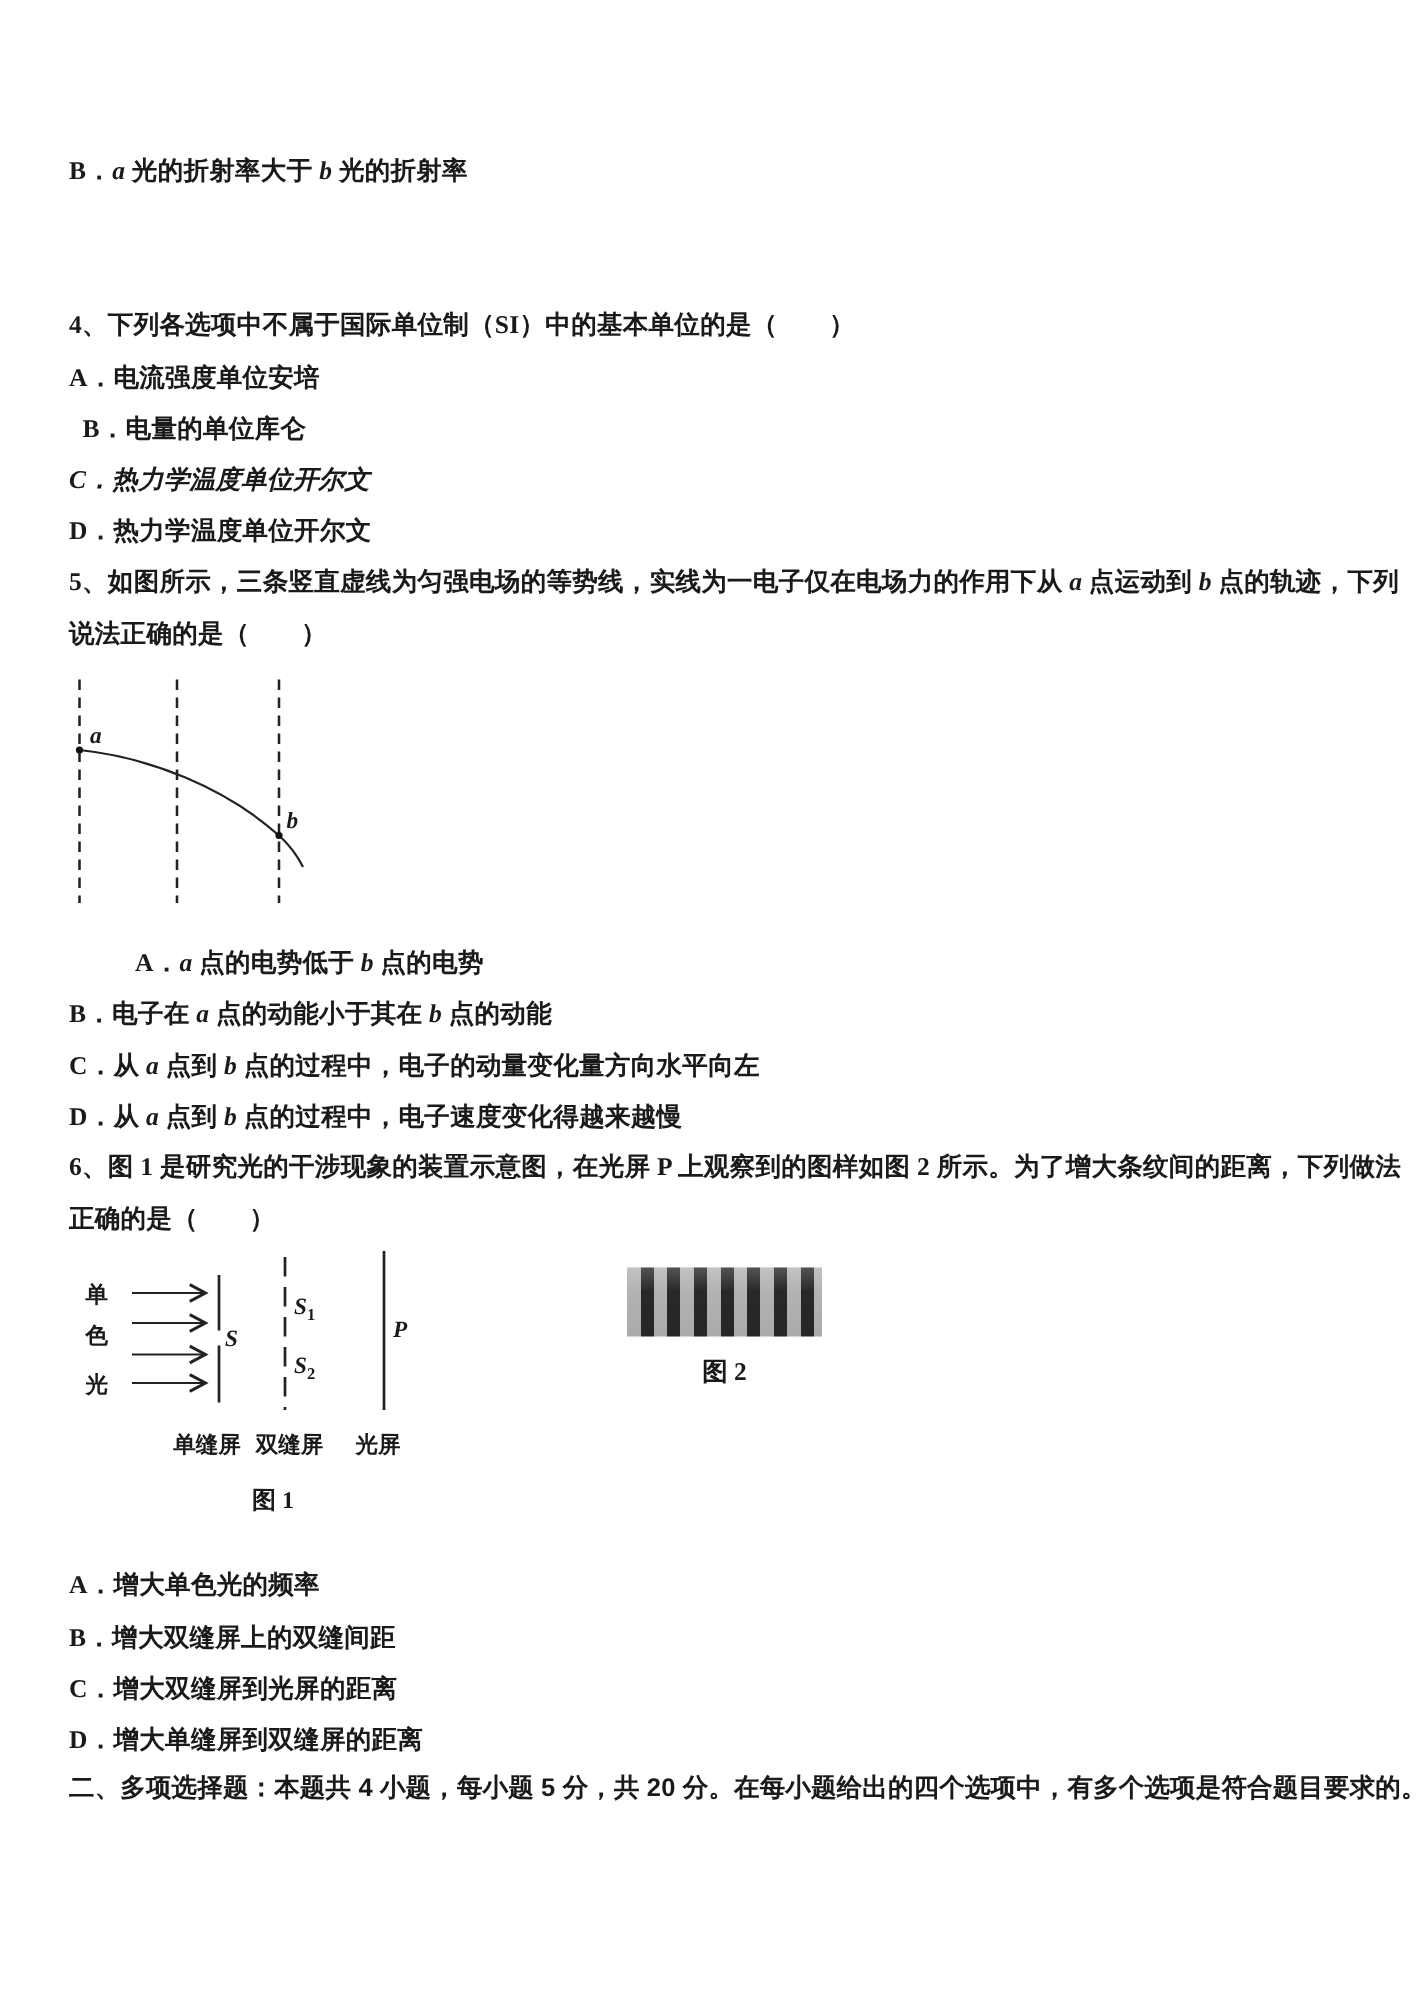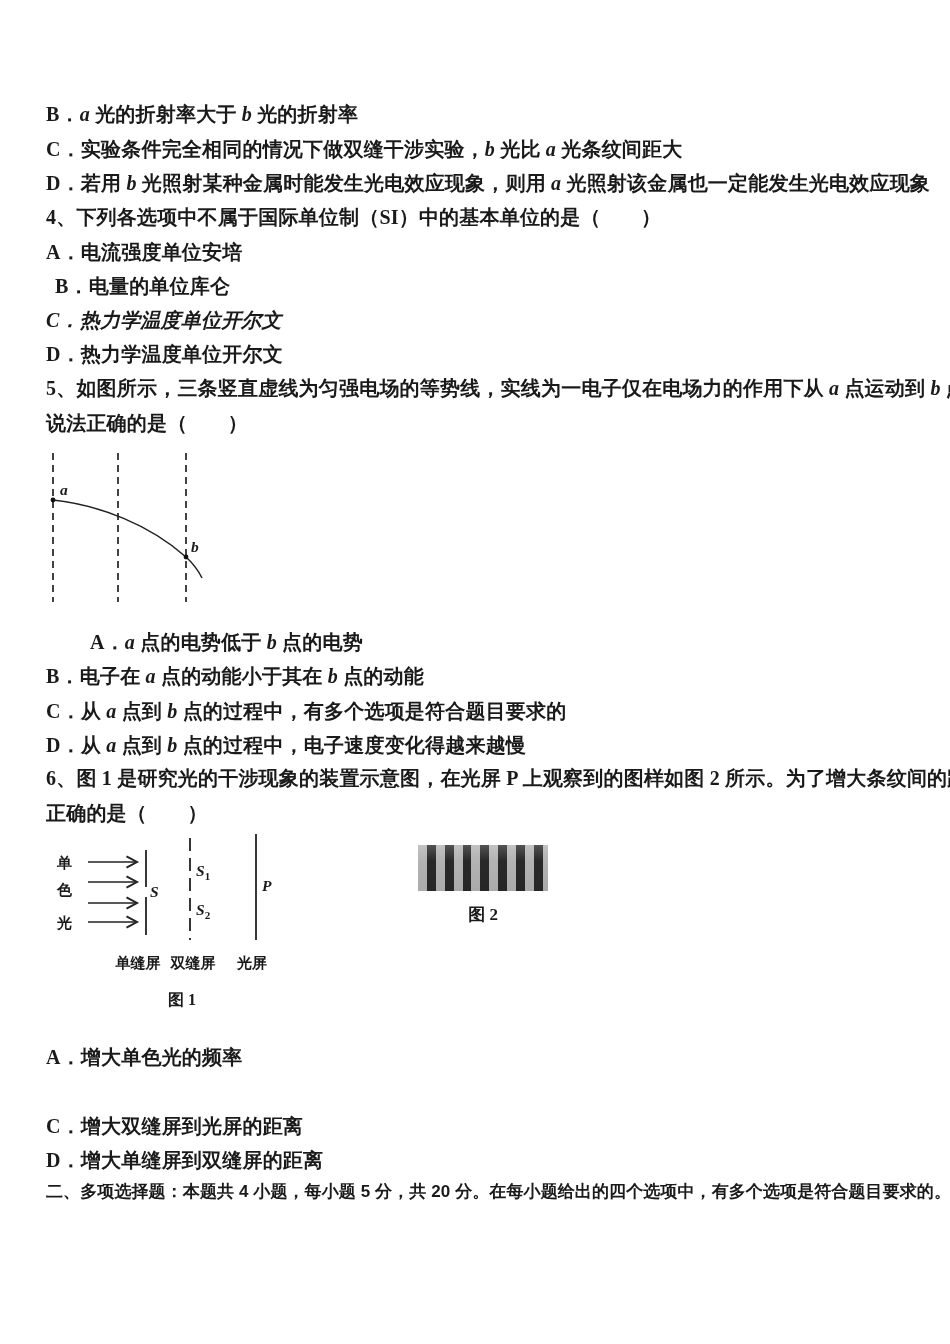--- a/index.html
+++ b/index.html
@@ -7,21 +7,21 @@
     width:950px;height:1344px;
     background:#ffffff;
     position:relative;
     font-family:"Liberation Serif","DejaVu Serif",serif;
     color:#1a1a1a;
     overflow:hidden;
   }
   #text-layer{position:absolute;inset:0;}
   .tline{
     position:absolute;
-    font-size:20px;
+    font-size:17px;
     line-height:24px;
     font-weight:600;
     white-space:nowrap;
     letter-spacing:0.2px;
   }
   .tline.sec{
     font-family:"Liberation Sans","DejaVu Sans",sans-serif;
     font-weight:700;
     font-size:17px;
     letter-spacing:0.1px;
@@ -38,36 +38,35 @@
   #fig2-caption{
     position:absolute;left:418px;top:903px;width:130px;
     text-align:center;font-size:17px;font-weight:600;
   }
 </style>
 </head>
 <body>
 
 <div id="text-layer">
     <div class="tline" style="left: 46px; top: 102px;"><span>B．</span><span class="it">a</span><span> 光的折射率大于 </span><span class="it">b</span><span> 光的折射率</span></div>
-    <div class="tline" style="left: 46px; top: 137px;"><span>C．实验条件完全相同的情况下做双缝干涉实验，</span><span class="it">b</span><span> 光比 </span><span class="it">a</span><span> 光条纹间距大</span></div>
-    <div class="tline" style="left: 46px; top: 171px;"><span>D．若用 </span><span class="it">b</span><span> 光照射某种金属时能发生光电效应现象，则用 </span><span class="it">a</span><span> 光照射该金属也一定能发生光电效应现象</span></div>
     <div class="tline" style="left: 46px; top: 205px;"><span>4、下列各选项中不属于国际单位制（SI）中的基本单位的是（　　）</span></div>
     <div class="tline" style="left: 46px; top: 240px;"><span>A．电流强度单位安培</span></div>
     <div class="tline" style="left: 55px; top: 274px; text-align: center;"><span>B．电量的单位库仑</span></div>
     <div class="tline" style="left: 46px; top: 308px; font-style: italic;"><span>C．热力学温度单位开尔文</span></div>
     <div class="tline" style="left: 46px; top: 342px;"><span>D．热力学温度单位开尔文</span></div>
     <div class="tline" style="left: 46px; top: 376px;"><span>5、如图所示，三条竖直虚线为匀强电场的等势线，实线为一电子仅在电场力的作用下从 </span><span class="it">a</span><span> 点运动到 </span><span class="it">b</span><span> 点的轨迹，下列</span></div>
     <div class="tline" style="left: 46px; top: 411px;"><span>说法正确的是（　　）</span></div>
     <div class="tline" style="left: 46px; top: 630px; margin-left: 44px;"><span>A．</span><span class="it">a</span><span> 点的电势低于 </span><span class="it">b</span><span> 点的电势</span></div>
     <div class="tline" style="left: 46px; top: 664px;"><span>B．电子在 </span><span class="it">a</span><span> 点的动能小于其在 </span><span class="it">b</span><span> 点的动能</span></div>
-    <div class="tline" style="left: 46px; top: 699px;"><span>C．从 </span><span class="it">a</span><span> 点到 </span><span class="it">b</span><span> 点的过程中，有多个选项是符合题目要求的</span></div>
+    <div class="tline" style="left: 46px; top: 699px;"><span>C．从 </span><span class="it">a</span><span> 点到 </span><span class="it">b</span><span> 点的过程中，电子的动量变化量方向水平向左</span></div>
     <div class="tline" style="left: 46px; top: 733px;"><span>D．从 </span><span class="it">a</span><span> 点到 </span><span class="it">b</span><span> 点的过程中，电子速度变化得越来越慢</span></div>
     <div class="tline" style="left: 46px; top: 766px;"><span>6、图 1 是研究光的干涉现象的装置示意图，在光屏 P 上观察到的图样如图 2 所示。为了增大条纹间的距离，下列做法</span></div>
     <div class="tline" style="left: 46px; top: 801px;"><span>正确的是（　　）</span></div>
     <div class="tline" style="left: 46px; top: 1045px;"><span>A．增大单色光的频率</span></div>
+    <div class="tline" style="left: 46px; top: 1080px;"><span>B．增大双缝屏上的双缝间距</span></div>
     <div class="tline" style="left: 46px; top: 1114px;"><span>C．增大双缝屏到光屏的距离</span></div>
     <div class="tline" style="left: 46px; top: 1148px;"><span>D．增大单缝屏到双缝屏的距离</span></div>
     <div class="tline sec" style="left: 46px; top: 1180px;"><span>二、多项选择题：本题共 4 小题，每小题 5 分，共 20 分。在每小题给出的四个选项中，有多个选项是符合题目要求的。</span></div>
   </div>
 
 <svg class="fig" style="left:40px;top:448px" width="185" height="162" viewBox="0 0 185 162">
   <line x1="13" y1="5" x2="13" y2="154" stroke="#222" stroke-width="1.7" stroke-dasharray="7 5"></line>
   <line x1="78" y1="5" x2="78" y2="154" stroke="#222" stroke-width="1.7" stroke-dasharray="7 5"></line>
   <line x1="146" y1="5" x2="146" y2="154" stroke="#222" stroke-width="1.7" stroke-dasharray="7 5"></line>
   <path d="M 13 52 C 60 57, 110 77, 146 109 Q 156 118, 162 130" fill="none" stroke="#222" stroke-width="1.5"></path>

